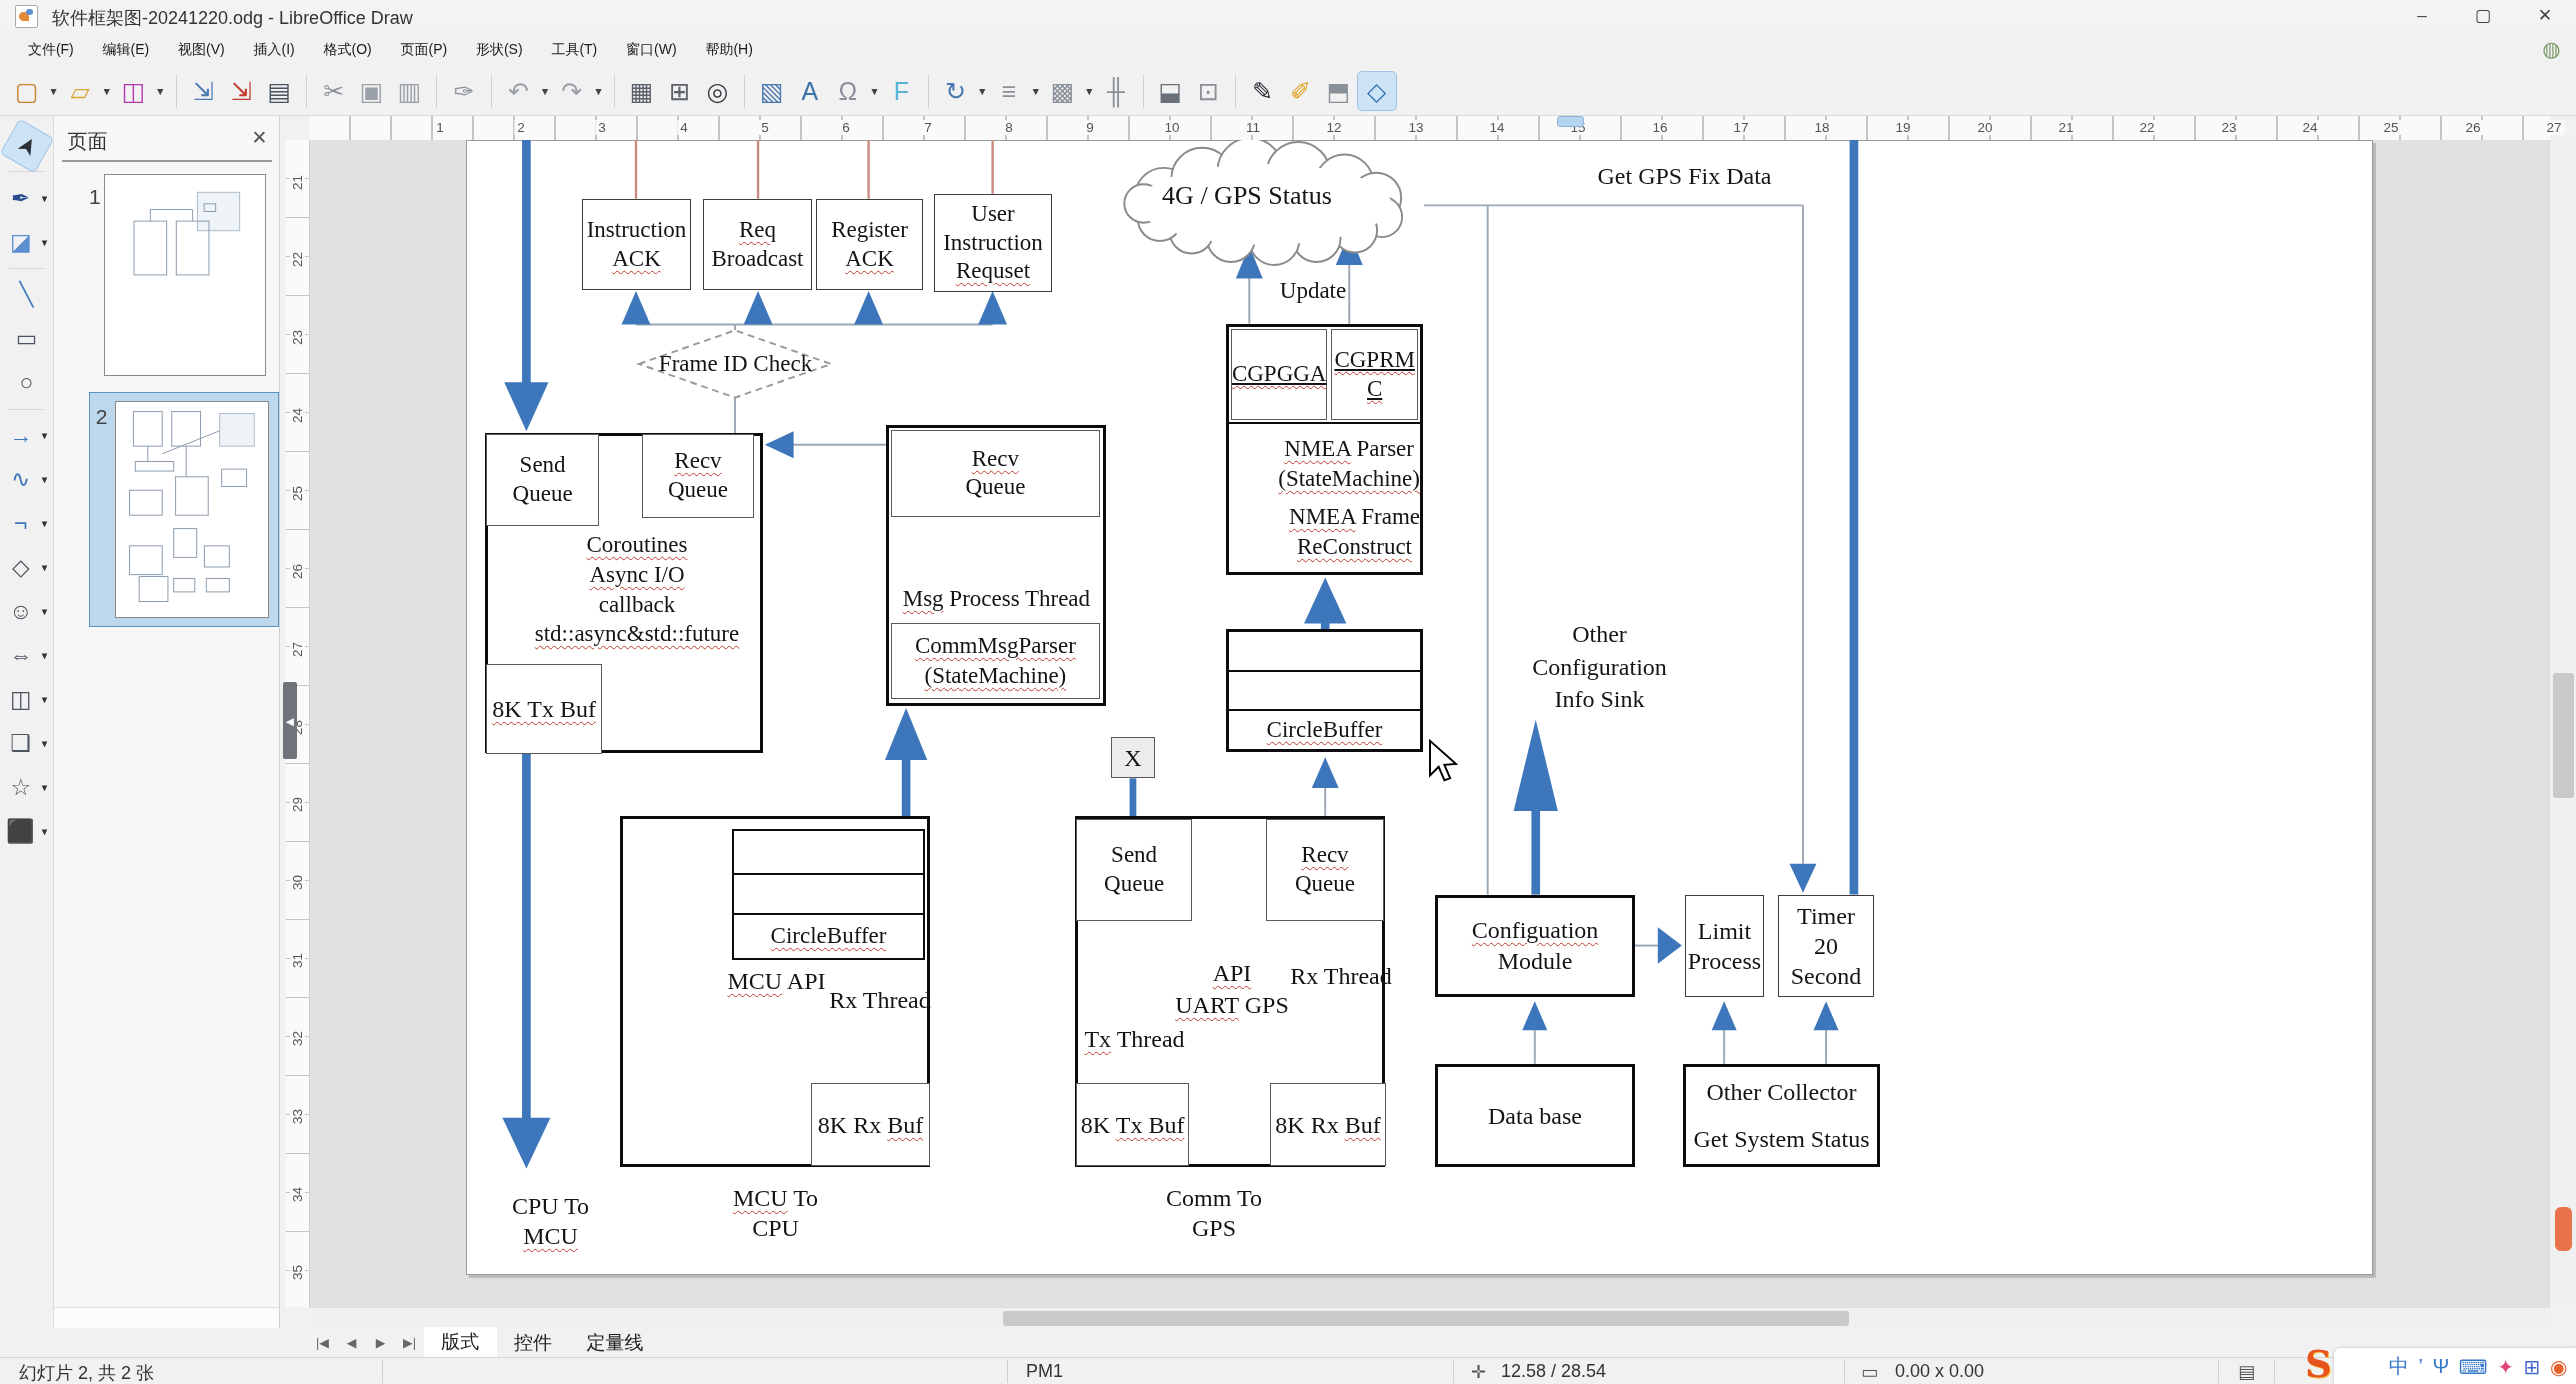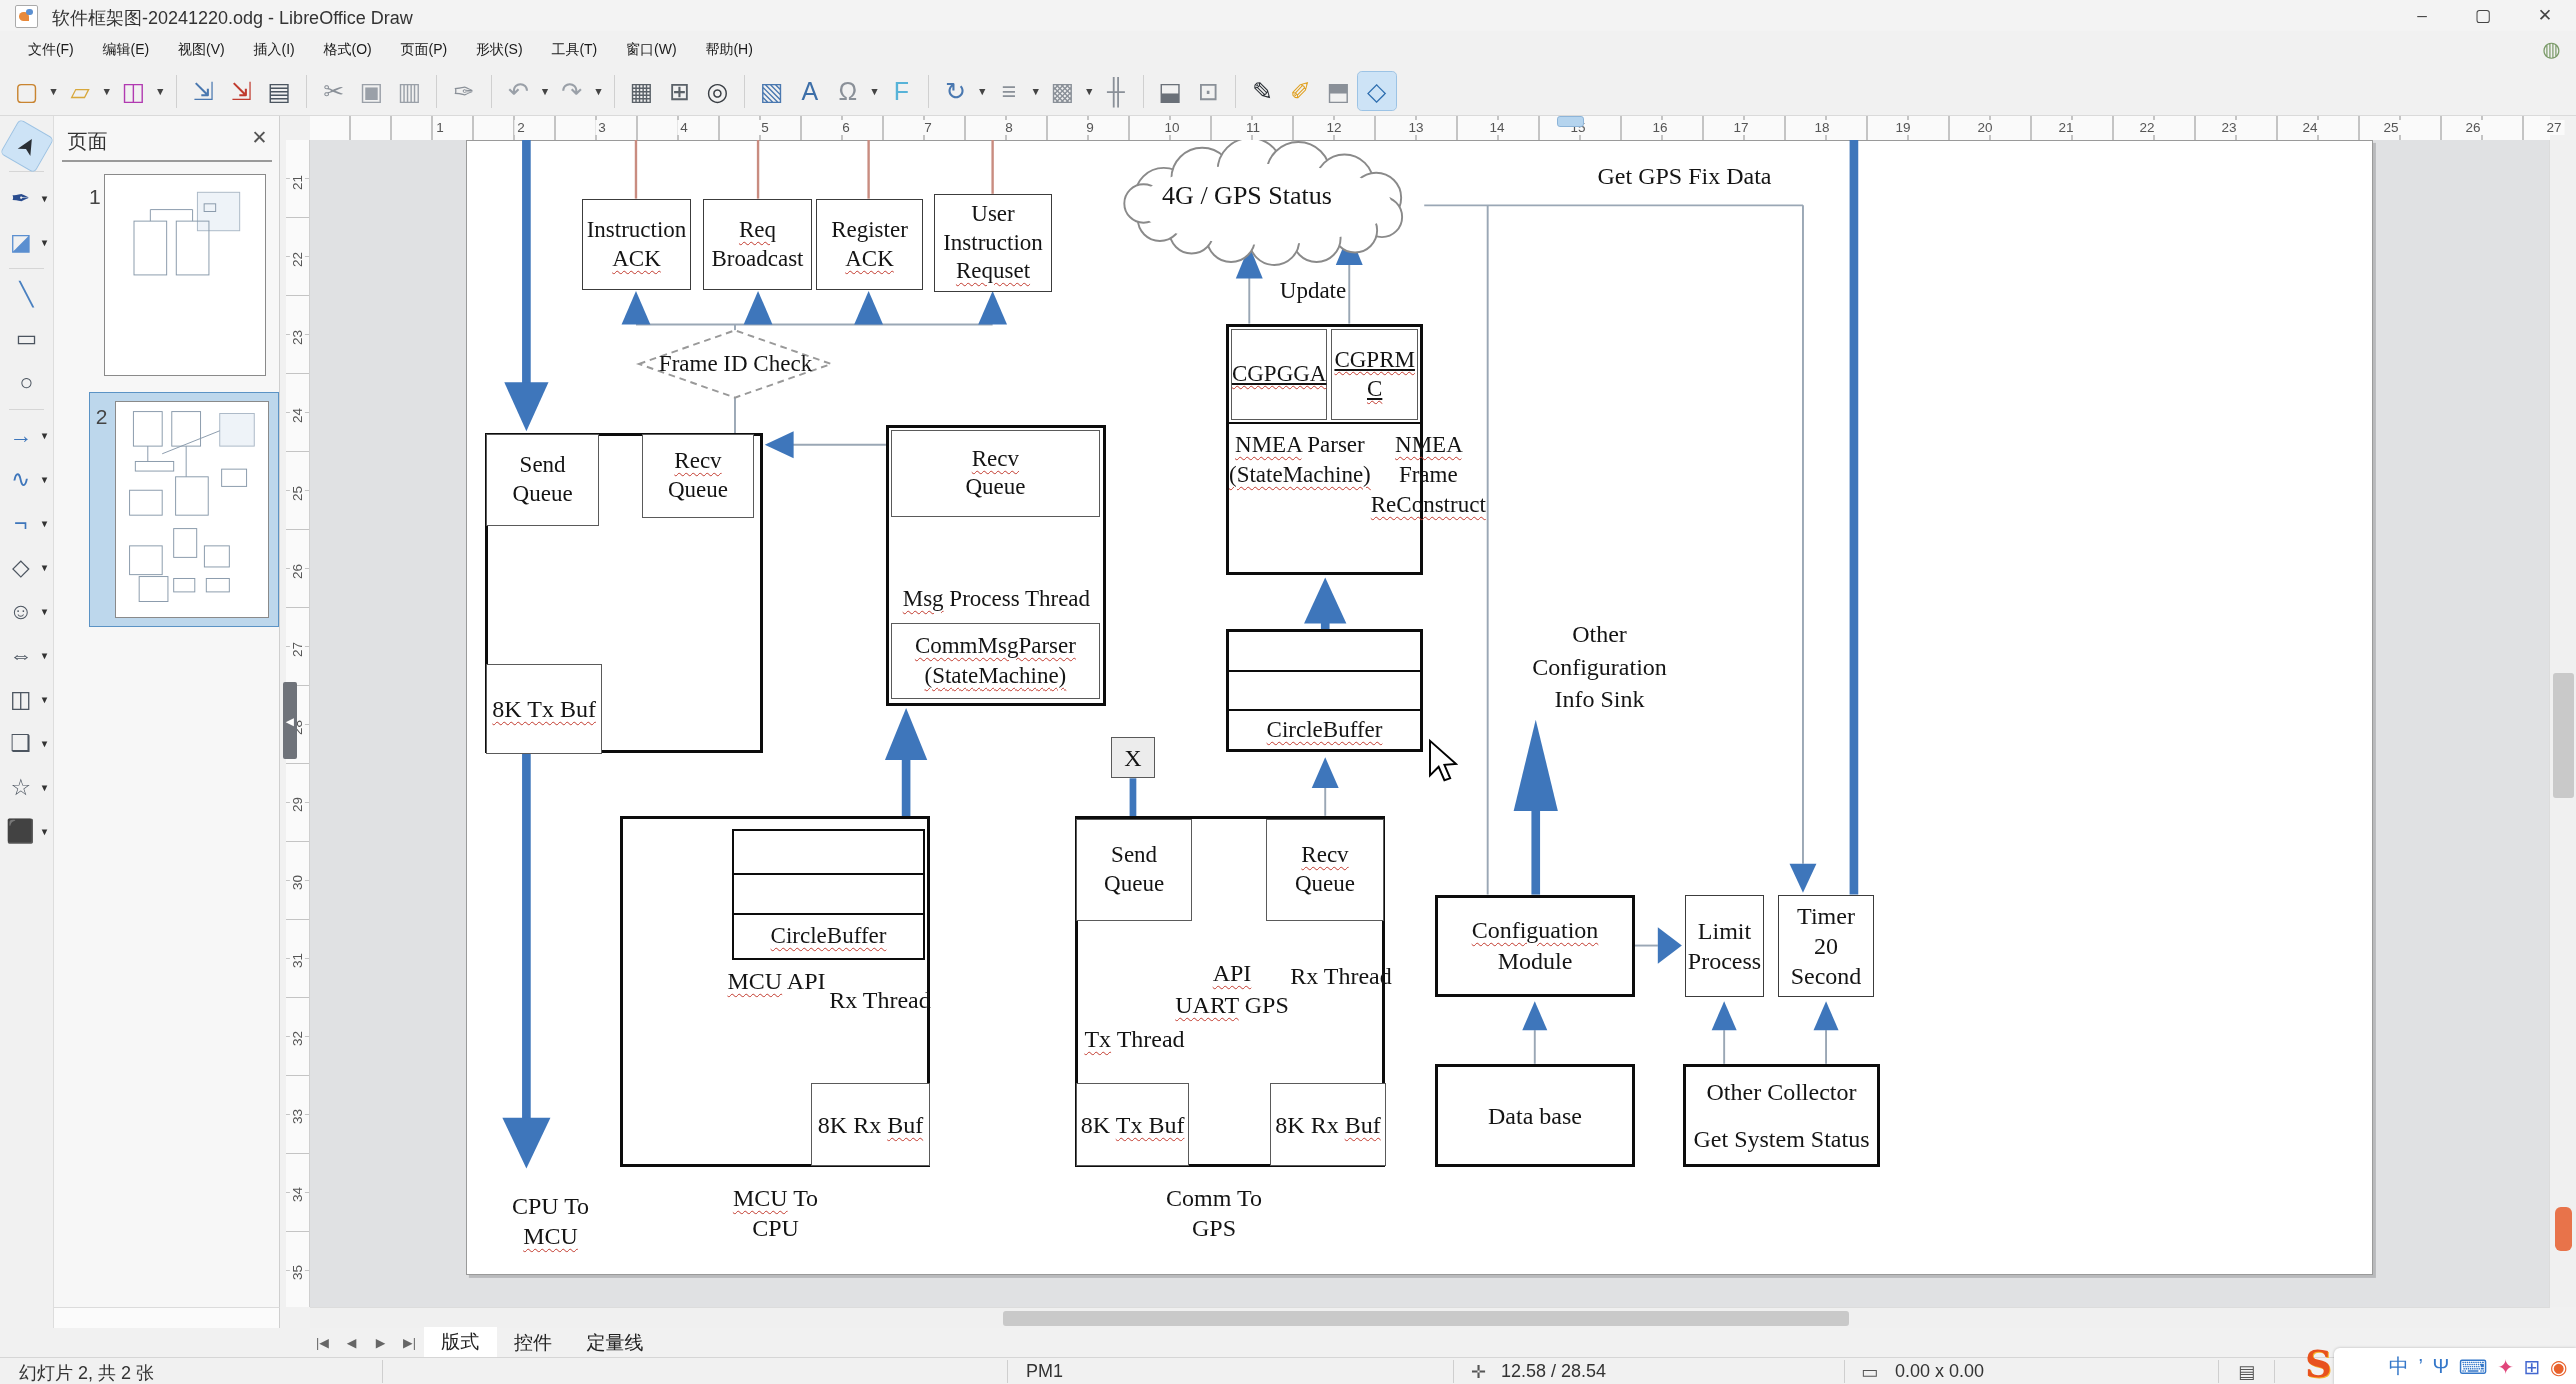--- a/index.html
+++ b/index.html
@@ -432,21 +432,21 @@
     <div class="node plain f24" style="left:950px;top:137px;width:106px;height:29px;">Update</div>
 
     <div class="node tbx" style="left:916px;top:184px;width:197px;height:251px;justify-content:flex-start;">
       <div style="display:flex;width:100%;height:95px;text-decoration:underline;">
         <div class="node ib f24" style="position:relative;flex:1;margin:1.9px;">
             <span class="sq">CGPGGA</span>
           </div>
         <div class="node ib f24 pre sq" style="position:relative;flex:1;margin:1.9px;">CGPRM
 C</div>
       </div>
-      <div style="width:100%;border-top:2.9px solid #0c0c0c;flex:1;display:flex;align-items:flex-start;justify-content:space-around;padding:5.8px 0;">
+      <div style="width:100%;border-top:2.9px solid #0c0c0c;flex:1;display:flex;flex-direction:column;align-items:flex-end;justify-content:space-around;padding:5.8px 0;">
         <div class="f24" style="line-height:1.3;">
           <div><span class="sq">NMEA</span><span> Parser</span></div>
           <div class="sq">(StateMachine)</div>
         </div>
         <div class="f24" style="line-height:1.3;">
           <div><span class="sq">NMEA</span><span> Frame</span></div>
           <div class="sq">ReConstruct</div>
         </div>
       </div>
     </div>
@@ -458,20 +458,26 @@
           <span class="sq">CircleBuffer</span>
         </div>
     </div>
 
     <div class="node tbx" style="left:175px;top:293px;width:278px;height:320px;">
       <div class="node ib f24 pre" style="left:-1.9px;top:-1.9px;width:113px;height:92px;">Send
 Queue</div>
       <div class="node ib f24" style="left:154px;top:-1.9px;width:112px;height:84px;">
         <span class="sq">Recv</span>
           <span>Queue</span>
+      </div>
+      <div class="node plain f24" style="left:29px;top:96px;width:240px;height:115px;line-height:1.3;">
+        <span class="sq">Coroutines</span>
+        <span class="sq">Async I/O</span>
+        <span>callback</span>
+        <span class="sq">std::async&amp;std::future</span>
       </div>
       <div class="node ib f25" style="left:-1.9px;top:228px;width:116px;height:90px;">
           <span class="sq">8K Tx Buf</span>
         </div>
     </div>
 
     <div class="node tbx" style="left:576px;top:285px;width:220px;height:281px;justify-content:flex-start;">
       <div class="node ib f24" style="left:1.9px;top:1.9px;width:209px;height:87px;">
         <span class="sq">Recv</span>
           <span>Queue</span>

